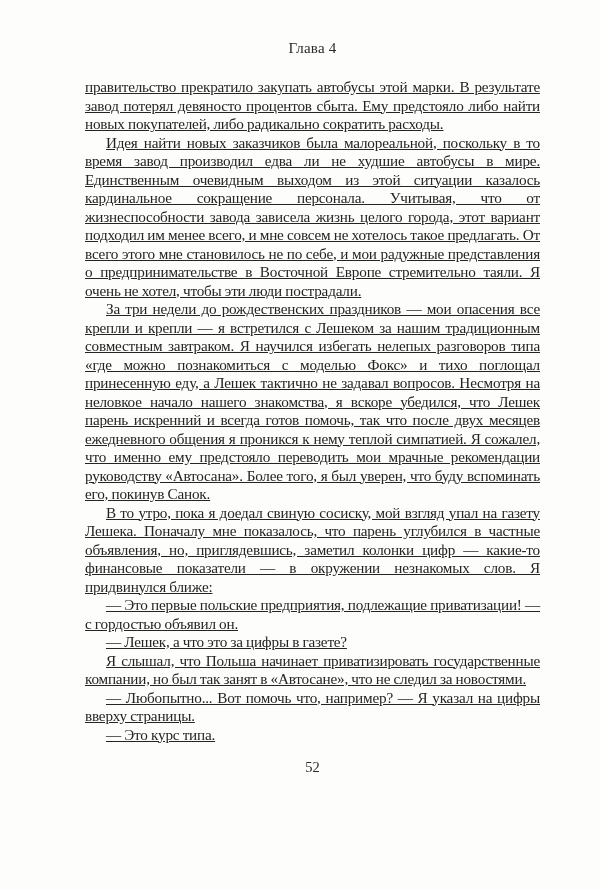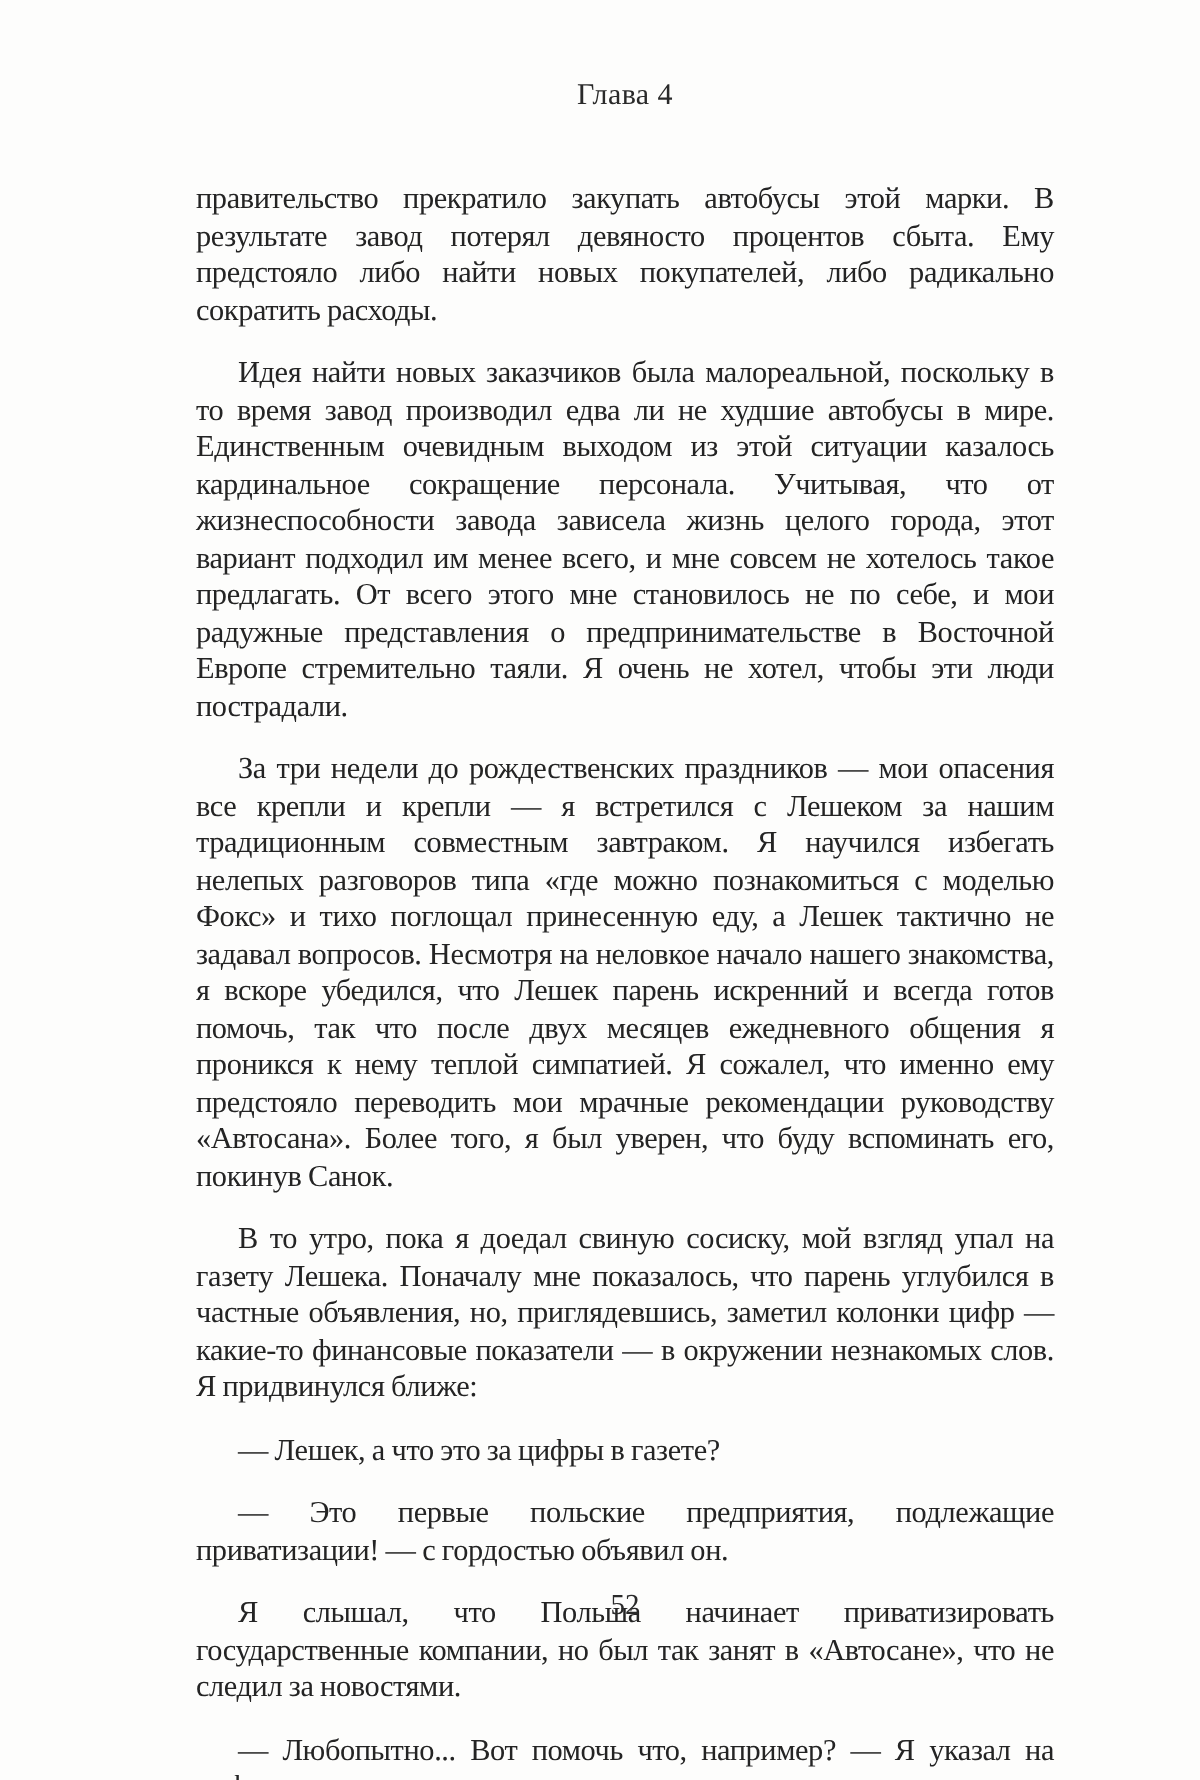--- a/index.html
+++ b/index.html
@@ -30,57 +30,58 @@
     letter-spacing: 0.2px;
     color: #2a2a2a;
   }
   .text-block {
     position: absolute;
     top: 78px;
     left: 85px;
     width: 455px;
   }
   .para {
-    margin: 13px;
+    margin: 0;
     font-size: 15.2px;
     line-height: 18.5px;
     text-align: justify;
     text-indent: 21px;
     letter-spacing: -0.2px;
     word-spacing: -0.3px;
     hyphens: auto;
+    text-decoration: underline;
     -webkit-hyphens: auto;
   }
   .para.continuation {
     text-indent: 0;
   }
   .folio {
     position: absolute;
-    top: 795px;
+    top: 759px;
     left: 85px;
     width: 455px;
     text-align: center;
     font-size: 14.5px;
     color: #2a2a2a;
   }
 </style>
 </head>
 <body>
 
 <div class="page">
 
   <div class="running-head">Глава 4</div>
 
   <div class="text-block">
     <p class="para continuation">правительство прекратило закупать автобусы этой марки. В результате завод потерял девяносто процентов сбыта. Ему предстояло либо найти новых покупателей, либо радикально сократить расходы.</p>
     <p class="para">Идея найти новых заказчиков была малореальной, поскольку в то время завод производил едва ли не худшие автобусы в мире. Единственным очевидным выходом из этой ситуации казалось кардинальное сокращение персонала. Учитывая, что от жизнеспособности завода зависела жизнь целого города, этот вариант подходил им менее всего, и мне совсем не хотелось такое предлагать. От всего этого мне становилось не по себе, и мои радужные представления о предпринимательстве в Восточной Европе стремительно таяли. Я очень не хотел, чтобы эти люди пострадали.</p>
     <p class="para">За три недели до рождественских праздников — мои опасения все крепли и крепли — я встретился с Лешеком за нашим традиционным совместным завтраком. Я научился избегать нелепых разговоров типа «где можно познакомиться с моделью Фокс» и тихо поглощал принесенную еду, а Лешек тактично не задавал вопросов. Несмотря на неловкое начало нашего знакомства, я вскоре убедился, что Лешек парень искренний и всегда готов помочь, так что после двух месяцев ежедневного общения я проникся к нему теплой симпатией. Я сожалел, что именно ему предстояло переводить мои мрачные рекомендации руководству «Автосана». Более того, я был уверен, что буду вспоминать его, покинув Санок.</p>
     <p class="para">В то утро, пока я доедал свиную сосиску, мой взгляд упал на газету Лешека. Поначалу мне показалось, что парень углубился в частные объявления, но, приглядевшись, заметил колонки цифр — какие-то финансовые показатели — в окружении незнакомых слов. Я придвинулся ближе:</p>
+    <p class="para">— Это первые польские предприятия, подлежащие приватизации! — с гордостью объявил он.</p>
     <p class="para">— Лешек, а что это за цифры в газете?</p>
-    <p class="para">— Это первые польские предприятия, подлежащие приватизации! — с гордостью объявил он.</p>
     <p class="para">Я слышал, что Польша начинает приватизировать государственные компании, но был так занят в «Автосане», что не следил за новостями.</p>
     <p class="para">— Любопытно... Вот помочь что, например? — Я указал на цифры вверху страницы.</p>
     <p class="para">— Это курс типа.</p>
   </div>
 
   <div class="folio">52</div>
 
 </div>
 
 </body></html>

